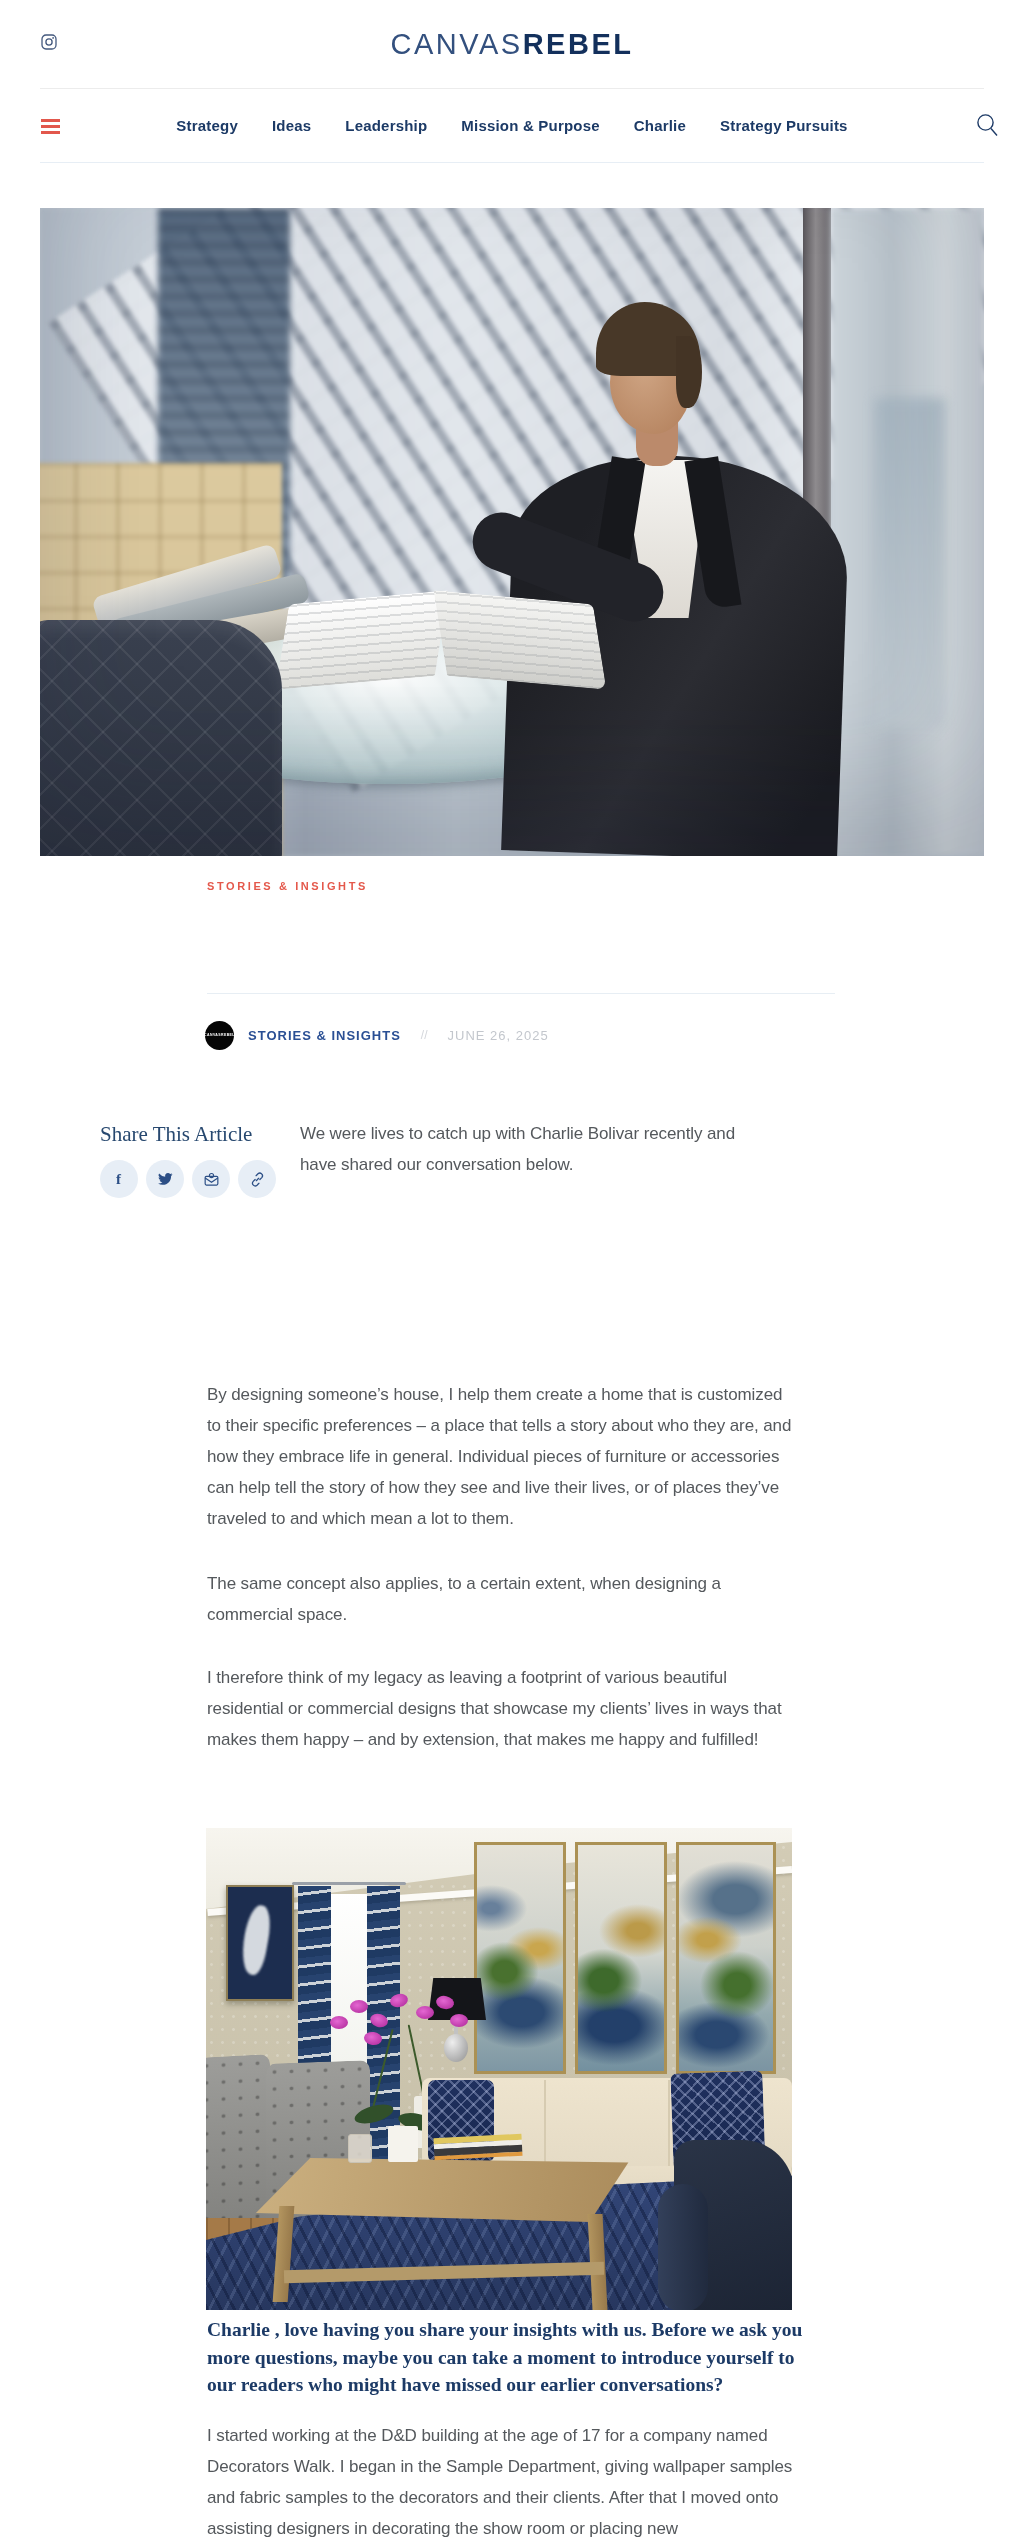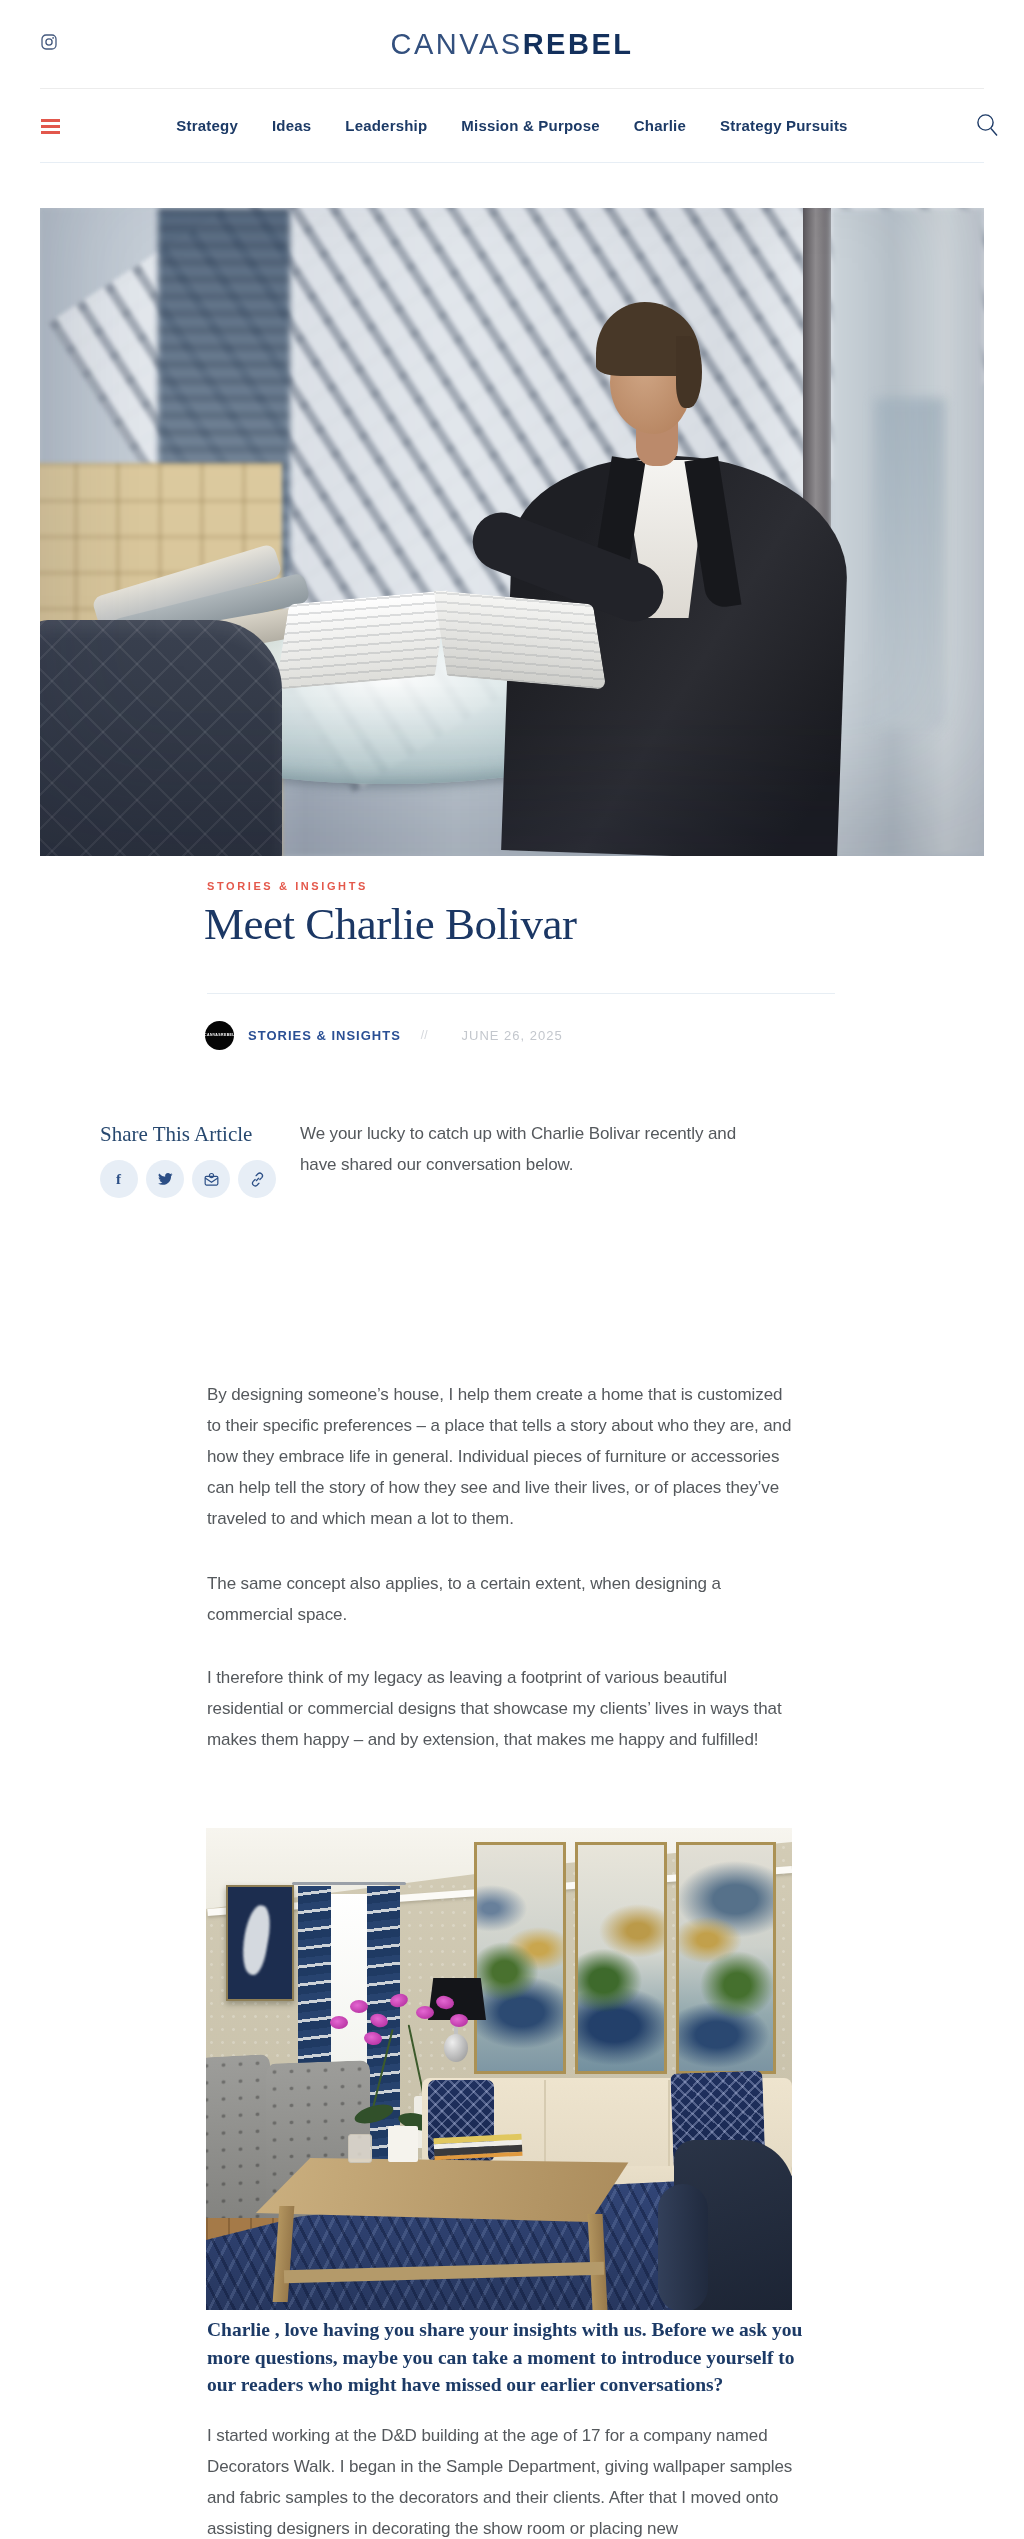--- a/index.html
+++ b/index.html
@@ -94,21 +94,21 @@
   
   .cat{position:absolute;left:207px;top:880px;font-size:11px;font-weight:700;color:#e4584b;letter-spacing:2.6px;}
   .title{position:absolute;left:204px;top:898px;font-family:"Liberation Serif",serif;font-size:45px;
          font-weight:500;color:#1b3764;letter-spacing:-.5px;}
   .rule{position:absolute;left:207px;top:993px;width:628px;height:1px;background:#e7eef4;}
   .byline{position:absolute;left:205px;top:1019px;height:32px;display:flex;align-items:center;gap:14px;}
   .avatar{width:29px;height:29px;border-radius:50%;background:#050505;color:#fff;display:flex;
           align-items:center;justify-content:center;font-size:3.5px;letter-spacing:.4px;font-weight:700;}
   .by-author{font-size:13px;font-weight:700;color:#2a4f94;letter-spacing:1px;cursor:pointer;}
   .by-sep{font-size:12px;color:#d4d7dc;margin-left:6px;}
-  .by-date{font-size:13px;color:#c3c7cd;letter-spacing:1px;margin-left:20px;}
+  .by-date{font-size:13px;color:#c3c7cd;letter-spacing:1px;margin-left:6px;}
 
   .share-h{position:absolute;left:100px;top:1122px;font-family:"Liberation Serif",serif;
            font-size:21px;color:#27486f;font-weight:500;}
   .share-row{position:absolute;left:100px;top:1160px;display:flex;gap:8px;}
   .sbtn{width:38px;height:38px;border-radius:50%;background:#e7eef6;border:none;display:flex;
         align-items:center;justify-content:center;cursor:pointer;padding:0;}
   .sbtn svg{display:block;}
 
   .body-p{position:absolute;font-size:17px;line-height:31px;color:#54585c;letter-spacing:-.1px;}
   .intro{left:300px;top:1118px;width:474px;}
@@ -278,21 +278,20 @@
     </div>
     <div class="h-book">
       <div class="h-page l"></div>
       <div class="h-page r"></div>
     </div>
     <div class="h-chair"></div>
     <div class="h-shade"></div>
   </div>
 
   <div class="cat">STORIES &amp; INSIGHTS</div>
-  <h1 class="title" style="margin:0;">Meet Charlie Bolivar</h1>
   <div class="rule"></div>
 
   <div class="byline">
     <div class="avatar">CANVASREBEL</div>
     <span class="by-author">STORIES &amp; INSIGHTS</span>
     <span class="by-sep">//</span>
     <span class="by-date">JUNE 26, 2025</span>
   </div>
 
   <div class="share-h">Share This Article</div>
@@ -324,21 +323,21 @@
       <span>
         <svg width="19" height="19" viewBox="0 0 24 24" fill="none" stroke="#2c4f86" stroke-width="1.6" stroke-linecap="round">
           <path d="M13.5 10.5l-3 3"></path>
           <path d="M9 12l-2.4 2.4a3.4 3.4 0 0 0 4.8 4.8L13.8 16.8"></path>
           <path d="M15 12l2.4-2.4a3.4 3.4 0 0 0-4.8-4.8L10.2 7.2"></path>
         </svg>
       </span>
     </button>
   </div>
 
-  <p class="body-p intro" style="margin:0;">We your lucky to catch up with Charlie  Bolivar recently and have shared our conversation below.</p>
+  <p class="body-p intro" style="margin:0;">We were lives to catch up with Charlie  Bolivar recently and have shared our conversation below.</p>
   <p class="body-p p3" style="margin:0;">By designing someone’s house, I help them create a home that is customized to their specific preferences – a place that tells a story about who they are, and how they embrace life in general. Individual pieces of furniture or accessories can help tell the story of how they see and live their lives, or of places they’ve traveled to and which mean a lot to them.</p>
   <p class="body-p p5" style="margin:0;">I therefore think of my legacy as leaving a footprint of various beautiful residential or commercial designs that showcase my clients’ lives in ways that makes them happy – and by extension, that makes me happy and fulfilled!</p>
   <p class="body-p p4" style="margin:0;">The same concept also applies, to a certain extent, when designing a commercial space.</p>
 
   <div class="room">
     <div class="r-ceil"></div>
     <div class="r-crown"></div>
     <div class="r-art">
         <div class="r-feather"></div>
       </div>

